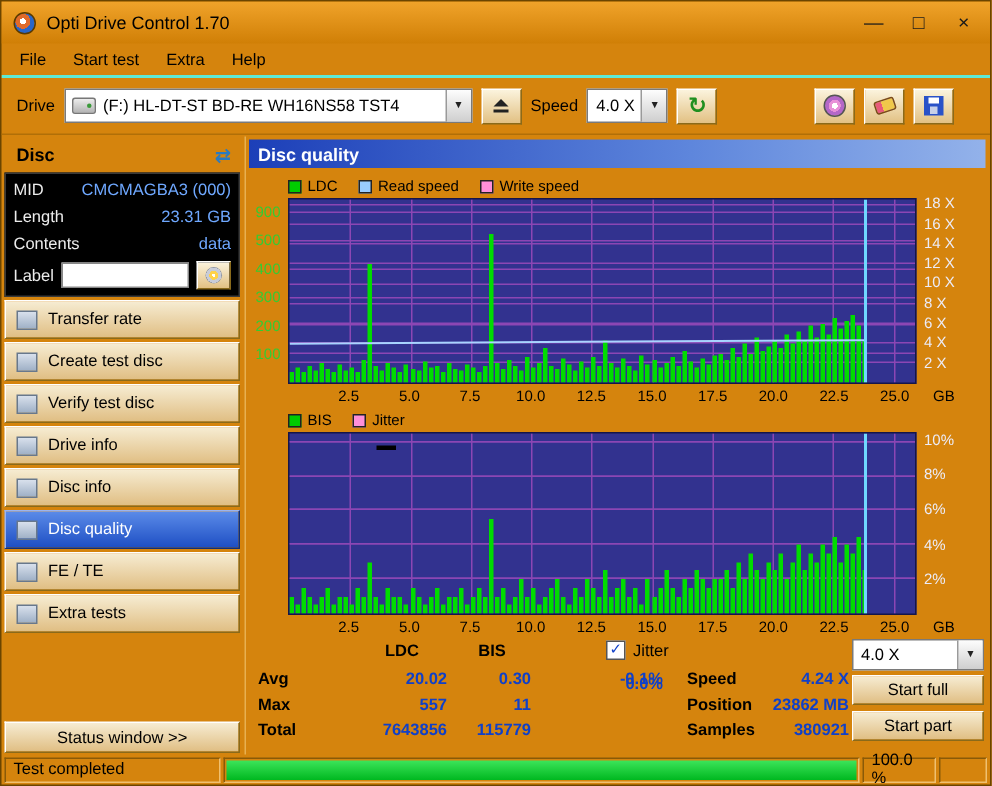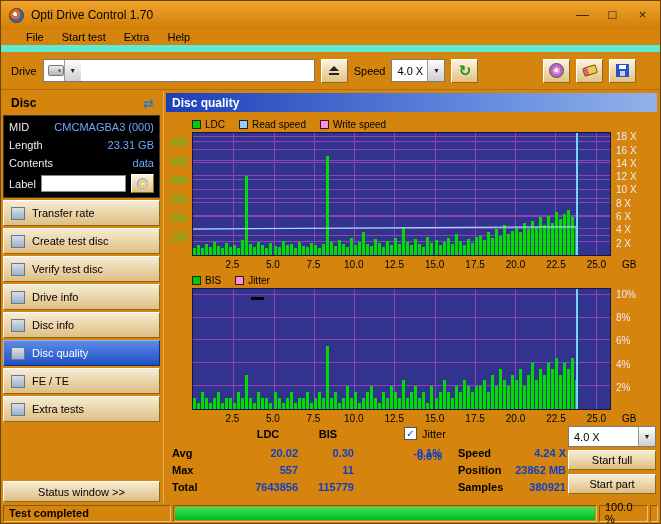--- a/index.html
+++ b/index.html
@@ -7,21 +7,21 @@
 .window{position:relative;width:661px;height:524px;background:#D5840D;color:#000;font-size:11px;border:1px solid #6b4500;overflow:hidden;}
 
 
 .titlebar{height:28px;display:flex;align-items:center;padding:0 4px 0 8px;background:linear-gradient(#F0A32A,#D07F06);}
 .app-icon{width:15px;height:15px;border-radius:50%;background:radial-gradient(circle at 40% 40%,#fff 0 2px,#e06a2a 2px 5px,#2a66c8 5px 8px);margin-right:7px;border:1px solid #5a3a00;flex:none;}
 .titlebar .title{font-size:12px;}
 .win-btns{margin-left:auto;display:flex;gap:3px;}
 .win-btn{width:27px;height:20px;text-align:center;line-height:19px;font-size:13px;color:#1a1a1a;}
 
 
-.menubar{height:23px;display:flex;align-items:center;padding-left:16px;border-bottom:7px solid #5eead4;}
+.menubar{height:23px;display:flex;align-items:center;padding-left:3px;border-bottom:2px solid #5eead4;}
 .menu-item{padding:3px 9px;}
 
 
 .toolbar{height:38px;display:flex;align-items:center;padding:0 10px;gap:6px;border-bottom:1px solid #b06f08;}
 .combo{height:23px;background:#fff;border:1px solid #7a7a7a;display:flex;align-items:center;}
 .combo .ctext{padding:0 5px;white-space:nowrap;overflow:hidden;flex:1;}
 .combo .carrow{width:17px;align-self:stretch;background:linear-gradient(#fdfdfd,#cfcfcf);border-left:1px solid #9a9a9a;display:flex;align-items:center;justify-content:center;font-size:7px;color:#222;}
 .drive-combo{width:272px;}
 .speed-combo{width:54px;}
 .drive-ico{width:16px;height:11px;background:linear-gradient(#ececec,#b4b4b4);border:1px solid #777;border-radius:2px;margin-left:4px;position:relative;flex:none;}
@@ -90,21 +90,21 @@
 .st{position:absolute;}
 .lbl{font-weight:bold;}
 .blue{color:#1040C8;font-weight:bold;}
 .cbrow{display:flex;align-items:center;gap:5px;}
 .cb{width:13px;height:13px;background:#fff;border:1px solid #555;font-size:10px;line-height:12px;text-align:center;color:#1040C8;font-weight:bold;}
 .pbtn{background:linear-gradient(#F6ECD2,#E0BE83);border:1px solid;border-color:#fff #8a6a1a #8a6a1a #fff;display:flex;align-items:center;justify-content:center;}
 
 
 .statusbar{position:absolute;left:0;bottom:0;width:100%;height:20px;display:flex;align-items:center;padding:1px 2px;gap:2px;}
 .scell{height:17px;border:1px solid;border-color:#8a5a08 #f0c070 #f0c070 #8a5a08;display:flex;align-items:center;padding:0 5px;}
-.s-status{width:168px;font-weight:bold;}
+.s-status{width:144px;}
 .s-progress{width:424px;padding:1px;}
 .progress-fill{height:100%;background:linear-gradient(#3CE45A,#00B820);}
 .s-pct{width:49px;justify-content:center;}
 .s-grip{flex:1;padding:0;}
 </style>
 </head>
 <body>
 
 <div class="window">
 
@@ -122,20 +122,21 @@
     <span class="menu-item">File</span>
     <span class="menu-item">Start test</span>
     <span class="menu-item">Extra</span>
     <span class="menu-item">Help</span>
   </div>
 
   <div class="toolbar">
     <span>Drive</span>
     <div class="combo drive-combo">
       <span class="drive-ico"></span>
+      <span class="ctext">(F:) HL-DT-ST BD-RE  WH16NS58 TST4</span>
       <span class="carrow">▼</span>
     </div>
     <div class="tool-btn">
       <span class="eject-ico"></span>
     </div>
     <span>Speed</span>
     <div class="combo speed-combo">
       <span class="ctext">4.0 X</span>
       <span class="carrow">▼</span>
     </div>

